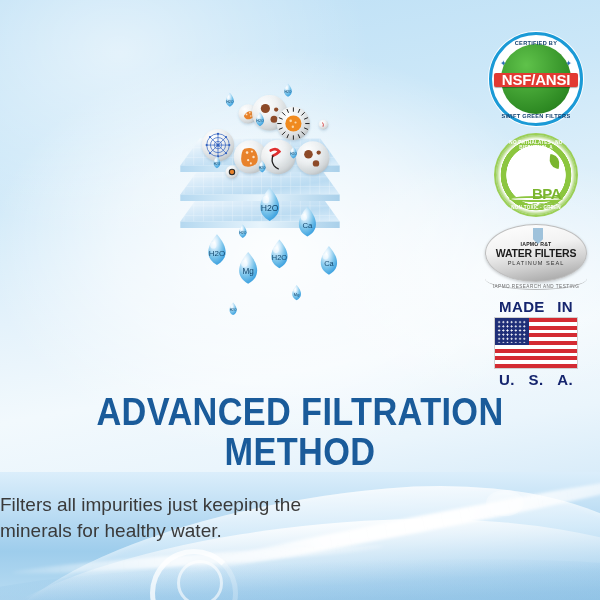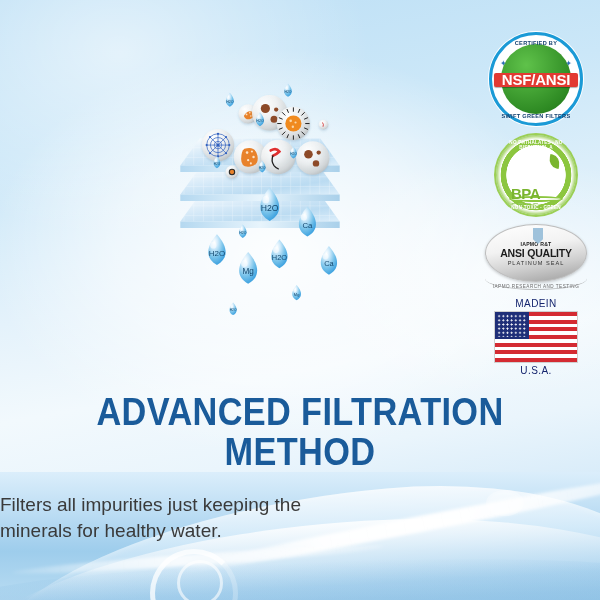--- a/index.html
+++ b/index.html
@@ -121,21 +121,21 @@
   .nsf .star{position:absolute;color:#2a6fb5;font-size:8px;top:24px;}
   .nsf .star.l{left:8px;} .nsf .star.r{right:8px;}
 
   
   .bpa{width:80px;height:80px;margin:0 auto;border-radius:50%;
     background:radial-gradient(circle at 50% 50%, #ffffff 52%, #8cc63f 53%, #8cc63f 62%, #ffffff 63%, #8cc63f 72%, #a8d46a 100%);
     position:relative;
     box-shadow:0 0 0 2px #9bcf55;}
   .bpa .face{position:absolute;inset:13px;border-radius:50%;background:#fff;
     border:2px solid #8cc63f;display:flex;flex-direction:column;
-    align-items:flex-start;justify-content:center;margin-top:48px;}
+    align-items:flex-end;justify-content:center;margin-top:48px;}
   .bpa .big{color:#7ab52f;font-weight:bold;font-size:15px;line-height:14px;letter-spacing:-.5px;}
   .bpa .small{color:#9ac96a;font-size:8.5px;letter-spacing:1.6px;line-height:10px;}
   .bpa .arcT,.bpa .arcB{position:absolute;left:0;right:0;text-align:center;
     font-size:4.6px;color:#ffffff;font-weight:bold;letter-spacing:.2px;}
   .bpa .arcT{top:5px;} .bpa .arcB{bottom:5px;}
   .bpa .leaf{position:absolute;right:16px;top:20px;width:11px;height:13px;
     background:#7ab52f;border-radius:0 80% 0 80%;transform:rotate(12deg);}
 
   
   .iap{width:100px;height:56px;margin:0 auto;border-radius:50%;
@@ -147,22 +147,22 @@
   .iap .wq{font-size:10.5px;font-weight:bold;color:#1b1b1b;letter-spacing:-.2px;line-height:11px;}
   .iap .ps{font-size:5.6px;color:#333;letter-spacing:1px;margin-top:1px;}
   .iap .ring{position:absolute;left:-1px;right:-1px;bottom:-9px;height:22px;
     border-bottom:1px solid rgba(120,120,120,.5);border-radius:50%;}
   .iap .ribbon{position:absolute;left:47px;top:3px;width:10px;height:16px;
     background:#8fb8d6;clip-path:polygon(0 0,100% 0,100% 70%,50% 100%,0 70%);opacity:.85;}
   .iap-arc{text-align:center;font-size:4.6px;color:#6b6b6b;letter-spacing:.5px;margin-top:2px;}
 
   
   .usa{width:86px;margin:4px auto 0;text-align:center;}
-  .usa .top,.usa .bot{color:#15256e;font-weight:normal;font-size:10px;
-    display:flex;justify-content:center;padding:0 6px;letter-spacing:.4px;}
+  .usa .top,.usa .bot{color:#15256e;font-weight:bold;font-size:15px;
+    display:flex;justify-content:space-between;padding:0 6px;letter-spacing:.4px;}
   .usa .flag{width:82px;height:50px;margin:2px auto;position:relative;overflow:hidden;
     background:repeating-linear-gradient(180deg,#d42b32 0 3.85px,#ffffff 3.85px 7.7px);
     border:1px solid #d0d0d0;}
   .usa .canton{position:absolute;left:0;top:0;width:42%;height:53.8%;background:#1f2f78;}
   .usa .stars{position:absolute;inset:2px;
     background-image:radial-gradient(circle,#fff 0.8px,transparent 1px);
     background-size:4.2px 4.2px;}
 
   
   .nowrap{white-space:nowrap;}
@@ -445,21 +445,21 @@
         </div>
         <div class="leaf"></div>
         <div class="arcB">NON-TOXIC  ·  GREEN</div>
       </div>
     </div>
 
     <div class="badge">
       <div class="iap">
         <div class="ribbon"></div>
         <div class="ia">IAPMO R&amp;T</div>
-        <div class="wq">ANSI QUALITY</div>
+        <div class="wq">WATER FILTERS</div>
         <div class="ps">PLATINUM SEAL</div>
         <div class="ring"></div>
       </div>
       <div class="iap-arc">IAPMO RESEARCH AND TESTING</div>
     </div>
 
     <div class="badge">
       <div class="usa">
         <div class="top">
           <span>MADE</span>

